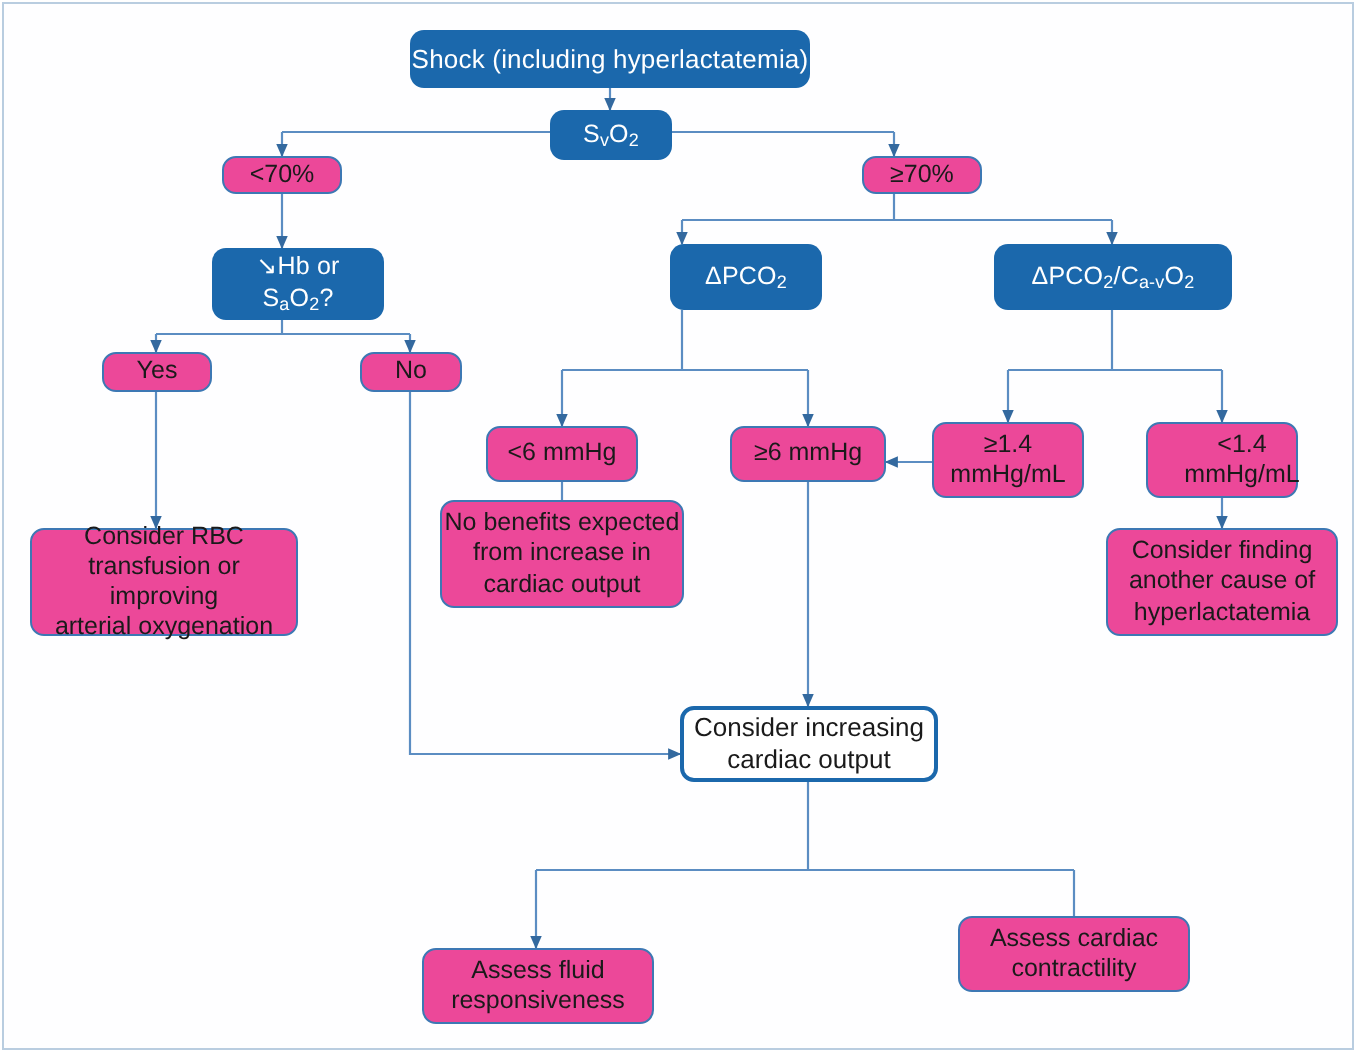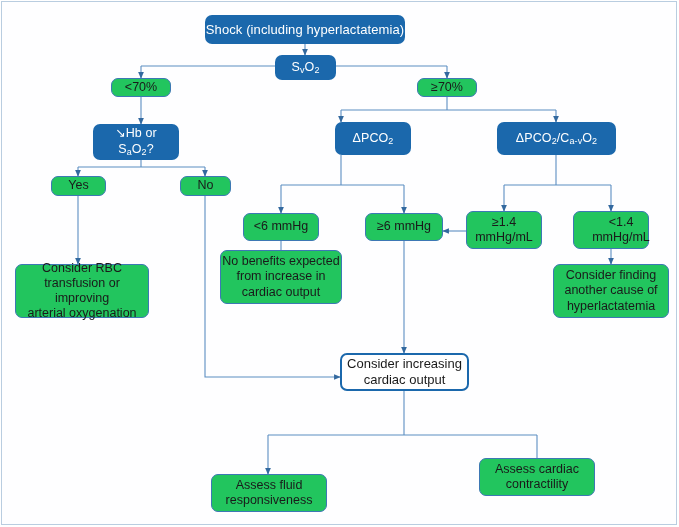--- a/index.html
+++ b/index.html
@@ -44,21 +44,21 @@
     white-space: pre-line;
   }
   .node-filled {
     background: #1b68ac;
     color: #ffffff;
     border-radius: 7px;
     font-size: 12.5px;
     letter-spacing: 0.1px;
   }
   .node-outline {
-    background: #22c55e;
+    background: #ec4899;
     color: #1a1a1a;
     border: 1px solid #3d78b4;
     border-radius: 7px;
     font-size: 12.5px;
   }
   .node-outline-thick {
     background: #ffffff;
     color: #1a1a1a;
     border: 2px solid #1b68ac;
     border-radius: 7px;
@@ -139,25 +139,25 @@
   </div>
 
   <div class="node node-filled" style="left:275px; top:55px; width:61px; height:25px;">
     <span>S<sub>v</sub>O<sub>2</sub></span>
   </div>
 
   <div class="node node-outline" style="left:111px; top:78px; width:60px; height:19px;">
     <span>&lt;70%</span>
   </div>
 
-  <div class="node node-outline" style="left:417px; top:78px; width:60px; height:19px;">
+  <div class="node node-outline" style="left:431px; top:78px; width:60px; height:19px;">
     <span>≥70%</span>
   </div>
 
-  <div class="node node-filled" style="left:93px; top:124px; width:86px; height:36px;">
+  <div class="node node-filled" style="left:106px; top:124px; width:86px; height:36px;">
     <span>↘Hb or<br>S<sub>a</sub>O<sub>2</sub>?</span>
   </div>
 
   <div class="node node-filled" style="left:303px; top:122px; width:76px; height:33px;margin-left:32px;">
     <span>ΔPCO<sub>2</sub></span>
   </div>
 
   <div class="node node-filled" style="left:497px; top:122px; width:119px; height:33px;">
     <span>ΔPCO<sub>2</sub>/C<sub>a-v</sub>O<sub>2</sub></span>
   </div>

